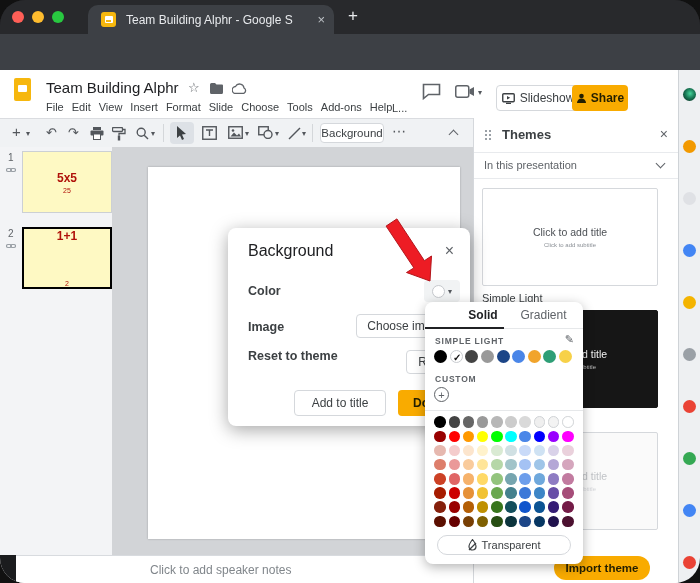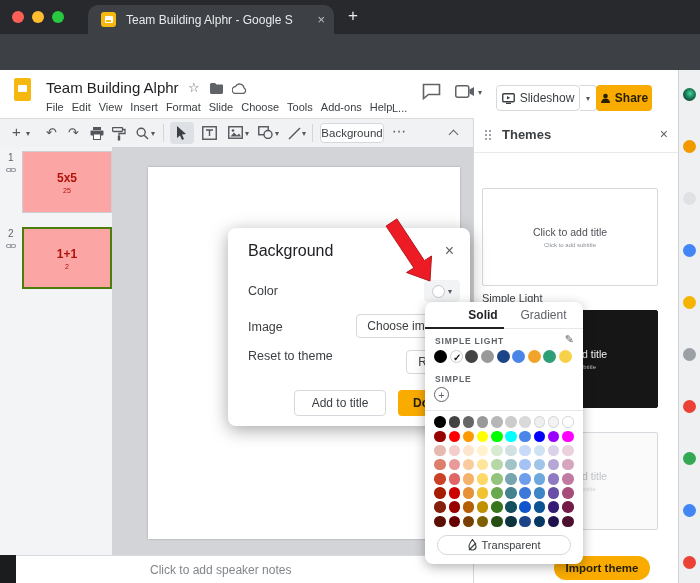--- a/index.html
+++ b/index.html
@@ -1,17 +1,17 @@
 <!DOCTYPE html>
 <html><head>
 <meta charset="utf-8">
 <style>
   html,body{margin:0;padding:0;background:#111;}
   #screen{position:relative;width:700px;height:583px;overflow:hidden;
-    font-family:"Liberation Sans",sans-serif;background:#202124;}
+    font-family:"Liberation Sans",sans-serif;background:#202124;border-radius:25px;}
   .abs{position:absolute;}
   
   .tabbar{left:0;top:0;width:700px;height:34px;background:#28292c;}
   .tl{width:12px;height:12px;border-radius:50%;top:11px;}
   .tab{left:88px;top:5px;width:246px;height:29px;background:#3d4045;border-radius:10px 10px 0 0;}
   .tab-title{left:38px;top:8px;font-size:12px;color:#e8eaed;white-space:nowrap;overflow:hidden;width:180px;}
   .tab-close{right:9px;top:7px;font-size:13px;color:#bdc1c6;}
   .newtab{left:348px;top:6px;font-size:17px;color:#e8eaed;}
   .addr{left:0;top:34px;width:700px;height:36px;background:#3d4045;border-bottom:1px solid #1b1c1e;}
   .navic{top:43px;font-size:15px;color:#dfe1e5;}
@@ -34,23 +34,23 @@
   .toolbar{left:0;top:48px;width:473px;height:29px;background:#f0f2f4;border-top:1px solid #dadce0;border-bottom:1px solid #dadce0;}
   .tbic{top:6px;color:#53575c;font-size:13px;}
   .tbsep{top:5px;width:1px;height:18px;background:#d4d7da;}
   .caret{font-size:8px;color:#53575c;}
   .chev{display:inline-block;width:6px;height:6px;border-right:1.5px solid #5f6368;border-bottom:1.5px solid #5f6368;}
   .chev.down{transform:rotate(45deg);}
   .chev.up{transform:rotate(-135deg);}
   
   .filmstrip{left:0;top:77px;width:112px;height:408px;background:#f3f4f6;border-right:1px solid #c6cacd;}
   .slide-num{font-size:10px;color:#5f6368;}
-  .thumb{position:absolute;left:22px;width:90px;height:62px;background:#fca5a5;border:1px solid #ccd0d4;
+  .thumb{position:absolute;left:22px;width:90px;height:62px;background:#fef9c3;border:1px solid #ccd0d4;
     display:flex;flex-direction:column;align-items:center;justify-content:center;box-sizing:border-box;}
-  .thumb.selected{border:2px solid #4d7c0f;}
+  .thumb.selected{border:2px solid #000000;justify-content:space-between;}
   .thumb-title{font-size:12px;font-weight:bold;color:#b0120a;}
   .thumb-sub{font-size:7px;color:#b0120a;margin-top:2px;}
   
   .canvas{left:112px;top:77px;width:361px;height:408px;background:#d2d4d7;}
   .slide-page{left:36px;top:20px;width:312px;height:372px;background:#fff;box-shadow:0 0 2px rgba(0,0,0,.25);}
   .corner{left:0;top:485px;width:16px;height:28px;background:#1b1c1e;}
   .notesbar{left:16px;top:485px;width:457px;height:28px;background:#fff;border-top:1px solid #d8dbdf;}
   .notes-text{left:134px;top:7px;font-size:12px;color:#80868b;}
   
   .panel{left:473px;top:48px;width:205px;height:465px;background:#fff;border-left:1px solid #d5d8dc;box-sizing:border-box;}
@@ -67,21 +67,21 @@
   .tcard .s{font-size:6px;color:#8b9096;margin-top:4px;}
   .tcard.dark{background:#161616;border-color:#161616;}
   .tcard.dark .t{color:#f1f1f1;}  .tcard.dark .s{color:#bbb;}
   .tcard.gray{background:#fafafa;}
   .tcard.gray .t{color:#c0c3c7;} .tcard.gray .s{color:#d5d7da;}
   .tcard-label{position:absolute;left:8px;font-size:11px;color:#3c4043;}
   
   .modal{left:228px;top:228px;width:242px;height:198px;background:#fff;border-radius:8px;
     box-shadow:0 4px 18px rgba(0,0,0,.35);z-index:20;}
   .modal-title{left:20px;top:14px;font-size:16px;color:#202124;}
-  .mlabel{left:20px;font-size:12.5px;color:#3c4043;}
+  .mlabel{left:20px;font-size:12.5px;color:#3c4043;font-weight:bold;}
   .swatch-btn{left:196px;top:52px;width:36px;height:22px;background:#f1f3f4;border-radius:4px;
     display:flex;align-items:center;justify-content:center;}
   .swatch-circle{width:13px;height:13px;border-radius:50%;background:#fff;border:1px solid #c5c8cc;box-sizing:border-box;margin-right:3px;}
   
   .popup{left:425px;top:302px;width:158px;height:262px;background:#fff;border-radius:8px;
     box-shadow:0 3px 12px rgba(0,0,0,.3);z-index:30;}
   .ptab{position:absolute;top:0;width:79px;height:27px;line-height:27px;text-align:center;font-size:12px;color:#5f6368;border-bottom:1px solid #e6e8ea;box-sizing:border-box;}
   .ptab.active{color:#202124;font-weight:bold;border-bottom:2px solid #202124;padding-left:37px;}
   .plabel{font-size:8.5px;letter-spacing:.8px;color:#5f6368;font-weight:bold;}
   .tcolors{left:8px;top:47px;width:146px;font-size:0;}
@@ -204,21 +204,21 @@
       <svg width="13" height="11" viewBox="0 0 13 11" style="margin-right:5px">
         <rect x="0.75" y="0.75" width="11.5" height="8" rx="1" fill="none" stroke="#3c4043" stroke-width="1.4"></rect>
         <path d="M5 3l3.2 1.8L5 6.6z" fill="#3c4043"></path>
         <line x1="4" y1="10.4" x2="9" y2="10.4" stroke="#3c4043" stroke-width="1.4"></line>
       </svg>
       <span>Slideshow</span>
     </div>
     <div class="abs btn" style="left:580px;top:15px;width:17px;height:26px;border-left:none;border-radius:0 4px 4px 0">
       <span class="caret">▾</span>
     </div>
-    <div class="abs btn yellow-btn" style="left:596px;top:15px;width:56px;height:26px">
+    <div class="abs btn yellow-btn" style="left:572px;top:15px;width:56px;height:26px">
       <svg width="11" height="11" viewBox="0 0 11 11" style="margin-right:4px">
         <circle cx="5.5" cy="3" r="2.3" fill="#241f00"></circle>
         <path d="M1 10a4.5 4.5 0 0 1 9 0z" fill="#241f00"></path>
       </svg>
       <span>Share</span>
     </div>
 
     <div class="abs toolbar">
       <span class="abs tbic" style="left:12px;font-size:15px;top:4px">+</span>
       <span class="abs caret" style="left:26px;top:10px">▾</span>
@@ -301,20 +301,24 @@
     <div class="abs notesbar">
       <span class="abs notes-text">Click to add speaker notes</span>
     </div>
 
     <div class="abs panel">
       <div class="panel-header">
         <span class="abs grip"></span>
         <span class="abs panel-title">Themes</span>
         <span class="abs xclose" style="right:10px;top:8px">×</span>
       </div>
+      <div class="section-row">
+        <span class="abs section-label">In this presentation</span>
+        <span class="abs chev down" style="right:14px;top:8px"></span>
+      </div>
       <div class="tcard" style="top:70px">
         <span class="t">Click to add title</span>
         <span class="s">Click to add subtitle</span>
       </div>
       <span class="tcard-label" style="top:174px">Simple Light</span>
       <div class="tcard dark" style="top:192px">
         <span class="t">Click to add title</span>
         <span class="s">Click to add subtitle</span>
       </div>
       <span class="tcard-label" style="top:296px">Simple Dark</span>
@@ -355,21 +359,21 @@
   <div class="abs popup">
     <div class="ptab active" style="left:0">
       <span>Solid</span>
     </div>
     <div class="ptab" style="left:79px">
       <span>Gradient</span>
     </div>
     <span class="abs plabel" style="left:10px;top:34px">SIMPLE LIGHT</span>
     <span class="abs" style="right:9px;top:31px;font-size:11px;color:#5f6368">✎</span>
     <div class="abs tcolors"><span class="tcirc" style="background: rgb(0, 0, 0);"></span><span class="tcirc light" style="background: rgb(255, 255, 255);"><span class="check">✓</span></span><span class="tcirc" style="background: rgb(67, 67, 67);"></span><span class="tcirc" style="background: rgb(153, 153, 153);"></span><span class="tcirc" style="background: rgb(28, 69, 135);"></span><span class="tcirc" style="background: rgb(74, 134, 232);"></span><span class="tcirc" style="background: rgb(241, 164, 43);"></span><span class="tcirc" style="background: rgb(46, 158, 118);"></span><span class="tcirc" style="background: rgb(247, 209, 72);"></span></div>
-    <span class="abs plabel" style="left:10px;top:72px">SIMPLE</span>
+    <span class="abs plabel" style="left:10px;top:72px">CUSTOM</span>
     <div class="abs pluscirc">
       <span>+</span>
     </div>
     <div class="abs pdivider"></div>
     <div class="abs cgrid"><span class="gcirc" style="background: rgb(0, 0, 0);"></span><span class="gcirc" style="background: rgb(67, 67, 67);"></span><span class="gcirc" style="background: rgb(102, 102, 102);"></span><span class="gcirc" style="background: rgb(153, 153, 153);"></span><span class="gcirc" style="background: rgb(183, 183, 183);"></span><span class="gcirc" style="background: rgb(204, 204, 204);"></span><span class="gcirc" style="background: rgb(217, 217, 217);"></span><span class="gcirc light" style="background: rgb(239, 239, 239);"></span><span class="gcirc light" style="background: rgb(243, 243, 243);"></span><span class="gcirc light" style="background: rgb(255, 255, 255);"></span><span class="gcirc" style="background: rgb(152, 0, 0);"></span><span class="gcirc" style="background: rgb(255, 0, 0);"></span><span class="gcirc" style="background: rgb(255, 153, 0);"></span><span class="gcirc" style="background: rgb(255, 255, 0);"></span><span class="gcirc" style="background: rgb(0, 255, 0);"></span><span class="gcirc" style="background: rgb(0, 255, 255);"></span><span class="gcirc" style="background: rgb(74, 134, 232);"></span><span class="gcirc" style="background: rgb(0, 0, 255);"></span><span class="gcirc" style="background: rgb(153, 0, 255);"></span><span class="gcirc" style="background: rgb(255, 0, 255);"></span><span class="gcirc" style="background: rgb(230, 184, 175);"></span><span class="gcirc" style="background: rgb(244, 204, 204);"></span><span class="gcirc" style="background: rgb(252, 229, 205);"></span><span class="gcirc" style="background: rgb(255, 242, 204);"></span><span class="gcirc" style="background: rgb(217, 234, 211);"></span><span class="gcirc" style="background: rgb(208, 224, 227);"></span><span class="gcirc" style="background: rgb(201, 218, 248);"></span><span class="gcirc" style="background: rgb(207, 226, 243);"></span><span class="gcirc" style="background: rgb(217, 210, 233);"></span><span class="gcirc" style="background: rgb(234, 209, 220);"></span><span class="gcirc" style="background: rgb(221, 126, 107);"></span><span class="gcirc" style="background: rgb(234, 153, 153);"></span><span class="gcirc" style="background: rgb(249, 203, 156);"></span><span class="gcirc" style="background: rgb(255, 229, 153);"></span><span class="gcirc" style="background: rgb(182, 215, 168);"></span><span class="gcirc" style="background: rgb(162, 196, 201);"></span><span class="gcirc" style="background: rgb(164, 194, 244);"></span><span class="gcirc" style="background: rgb(159, 197, 232);"></span><span class="gcirc" style="background: rgb(180, 167, 214);"></span><span class="gcirc" style="background: rgb(213, 166, 189);"></span><span class="gcirc" style="background: rgb(204, 65, 37);"></span><span class="gcirc" style="background: rgb(224, 102, 102);"></span><span class="gcirc" style="background: rgb(246, 178, 107);"></span><span class="gcirc" style="background: rgb(255, 217, 102);"></span><span class="gcirc" style="background: rgb(147, 196, 125);"></span><span class="gcirc" style="background: rgb(118, 165, 175);"></span><span class="gcirc" style="background: rgb(109, 158, 235);"></span><span class="gcirc" style="background: rgb(111, 168, 220);"></span><span class="gcirc" style="background: rgb(142, 124, 195);"></span><span class="gcirc" style="background: rgb(194, 123, 160);"></span><span class="gcirc" style="background: rgb(166, 28, 0);"></span><span class="gcirc" style="background: rgb(204, 0, 0);"></span><span class="gcirc" style="background: rgb(230, 145, 56);"></span><span class="gcirc" style="background: rgb(241, 194, 50);"></span><span class="gcirc" style="background: rgb(106, 168, 79);"></span><span class="gcirc" style="background: rgb(69, 129, 142);"></span><span class="gcirc" style="background: rgb(60, 120, 216);"></span><span class="gcirc" style="background: rgb(61, 133, 198);"></span><span class="gcirc" style="background: rgb(103, 78, 167);"></span><span class="gcirc" style="background: rgb(166, 77, 121);"></span><span class="gcirc" style="background: rgb(133, 32, 12);"></span><span class="gcirc" style="background: rgb(153, 0, 0);"></span><span class="gcirc" style="background: rgb(180, 95, 6);"></span><span class="gcirc" style="background: rgb(191, 144, 0);"></span><span class="gcirc" style="background: rgb(56, 118, 29);"></span><span class="gcirc" style="background: rgb(19, 79, 92);"></span><span class="gcirc" style="background: rgb(17, 85, 204);"></span><span class="gcirc" style="background: rgb(11, 83, 148);"></span><span class="gcirc" style="background: rgb(53, 28, 117);"></span><span class="gcirc" style="background: rgb(116, 27, 71);"></span><span class="gcirc" style="background: rgb(91, 15, 0);"></span><span class="gcirc" style="background: rgb(102, 0, 0);"></span><span class="gcirc" style="background: rgb(120, 63, 4);"></span><span class="gcirc" style="background: rgb(127, 96, 0);"></span><span class="gcirc" style="background: rgb(39, 78, 19);"></span><span class="gcirc" style="background: rgb(12, 52, 61);"></span><span class="gcirc" style="background: rgb(28, 69, 135);"></span><span class="gcirc" style="background: rgb(7, 55, 99);"></span><span class="gcirc" style="background: rgb(32, 18, 77);"></span><span class="gcirc" style="background: rgb(76, 17, 48);"></span></div>
     <div class="abs transp-btn">
       <svg width="9" height="12" viewBox="0 0 9 12" style="margin-right:5px">
         <path d="M4.5 0.5C4.5 0.5 1 5 1 7.5a3.5 3.5 0 0 0 7 0C8 5 4.5 0.5 4.5 0.5z" fill="none" stroke="#3c4043" stroke-width="1.2"></path>
         <line x1="1" y1="11" x2="8" y2="4" stroke="#3c4043" stroke-width="1.2"></line>
       </svg>

